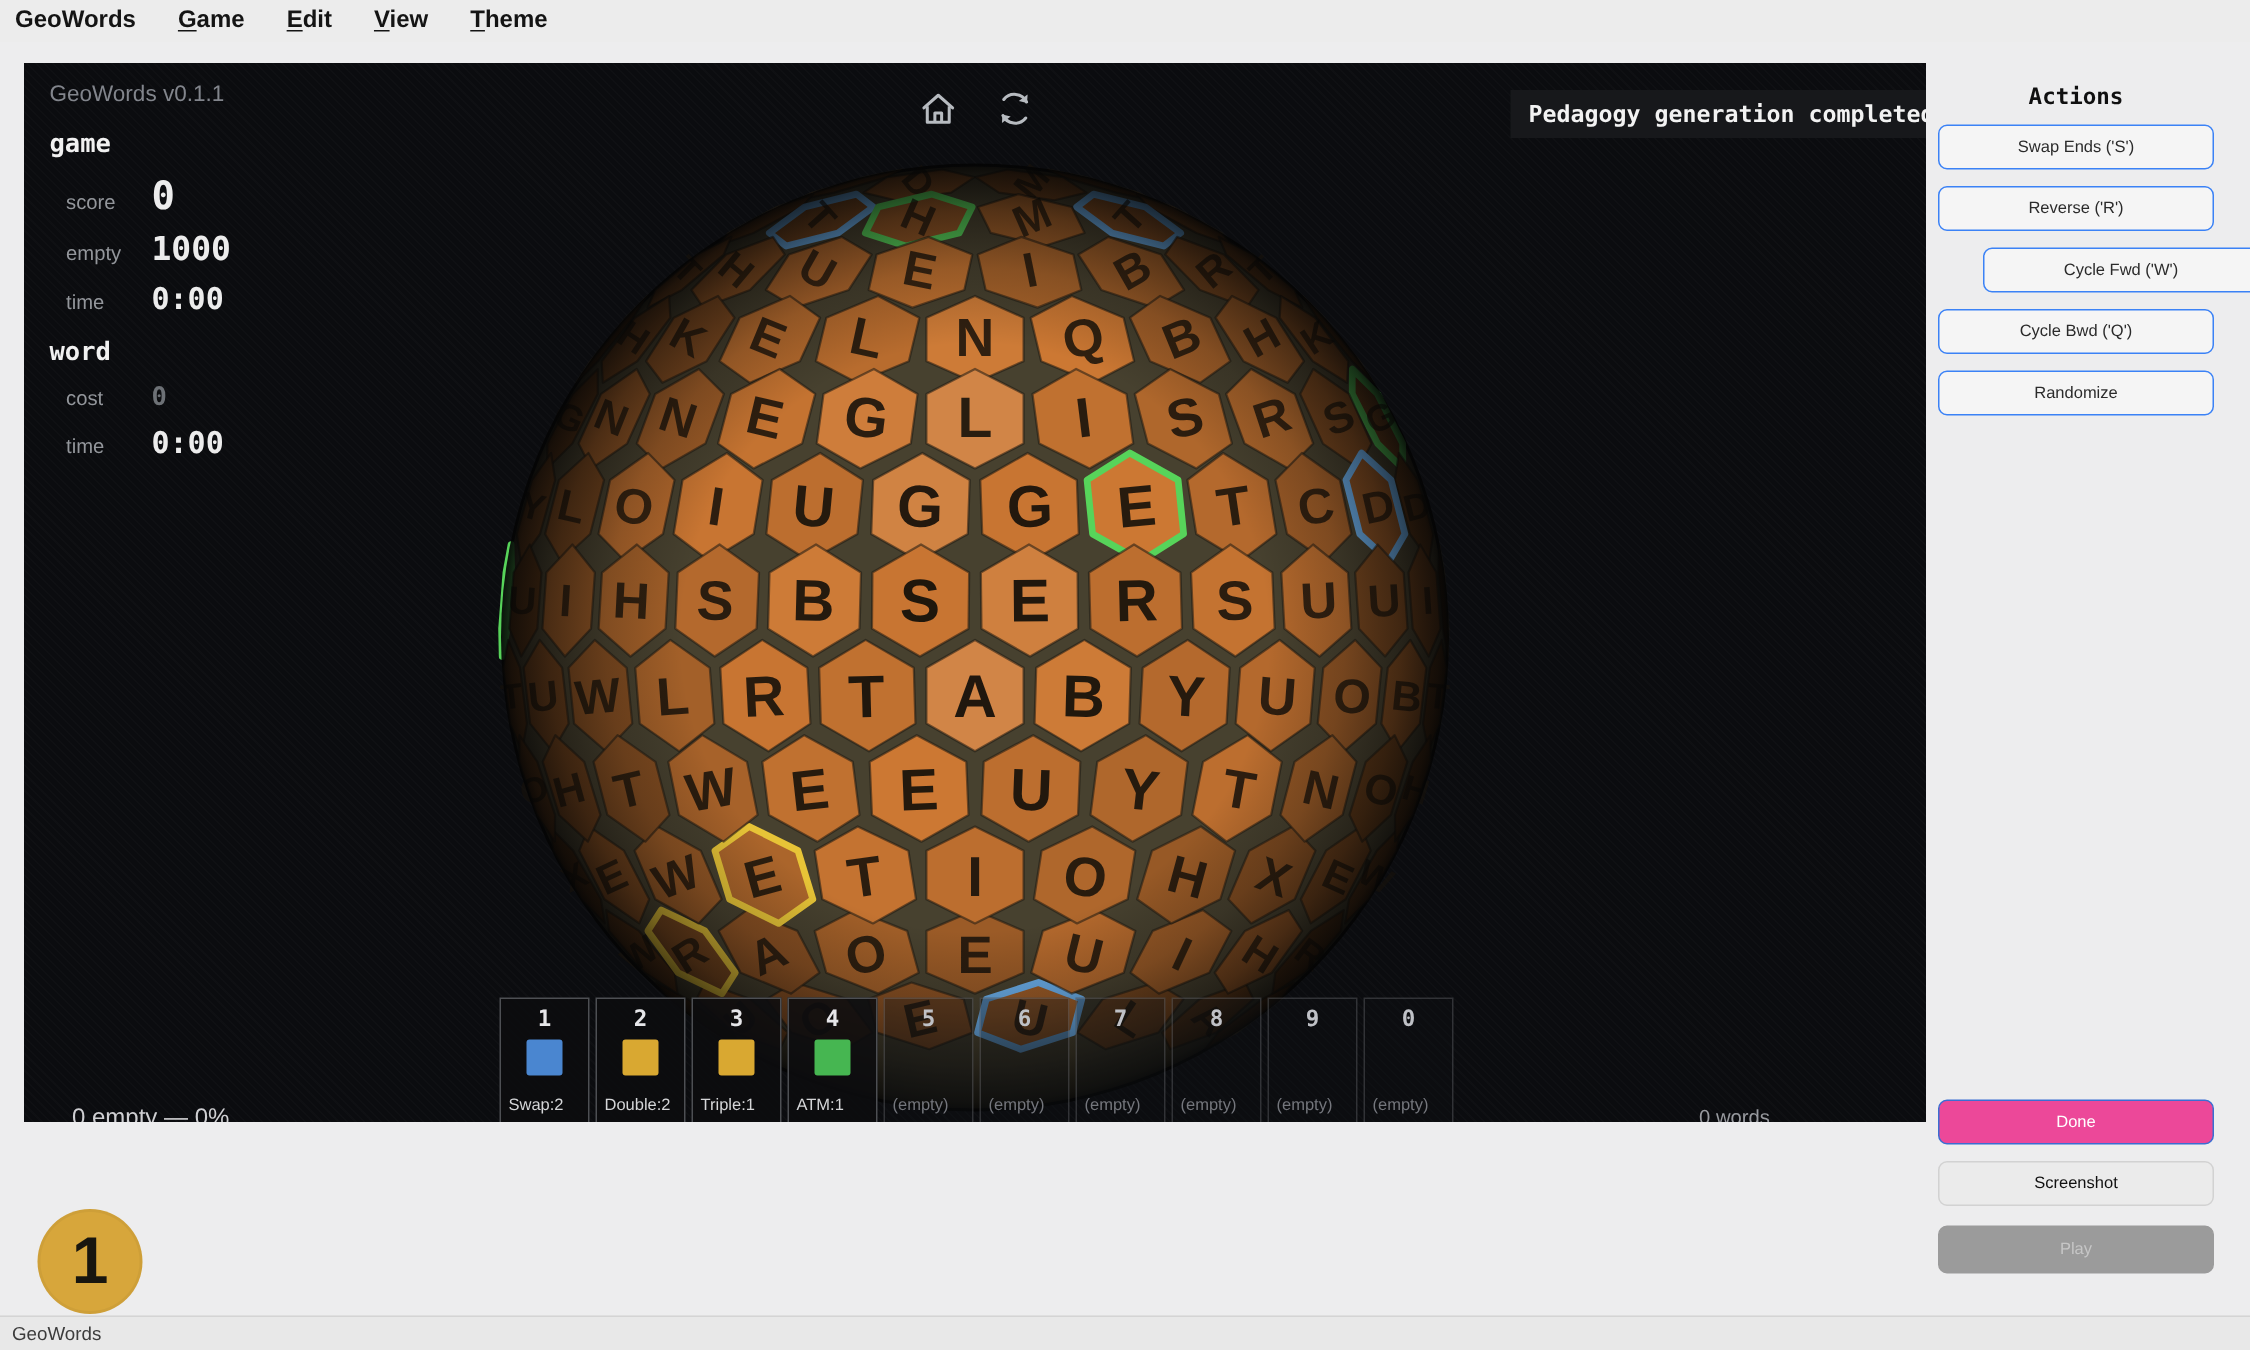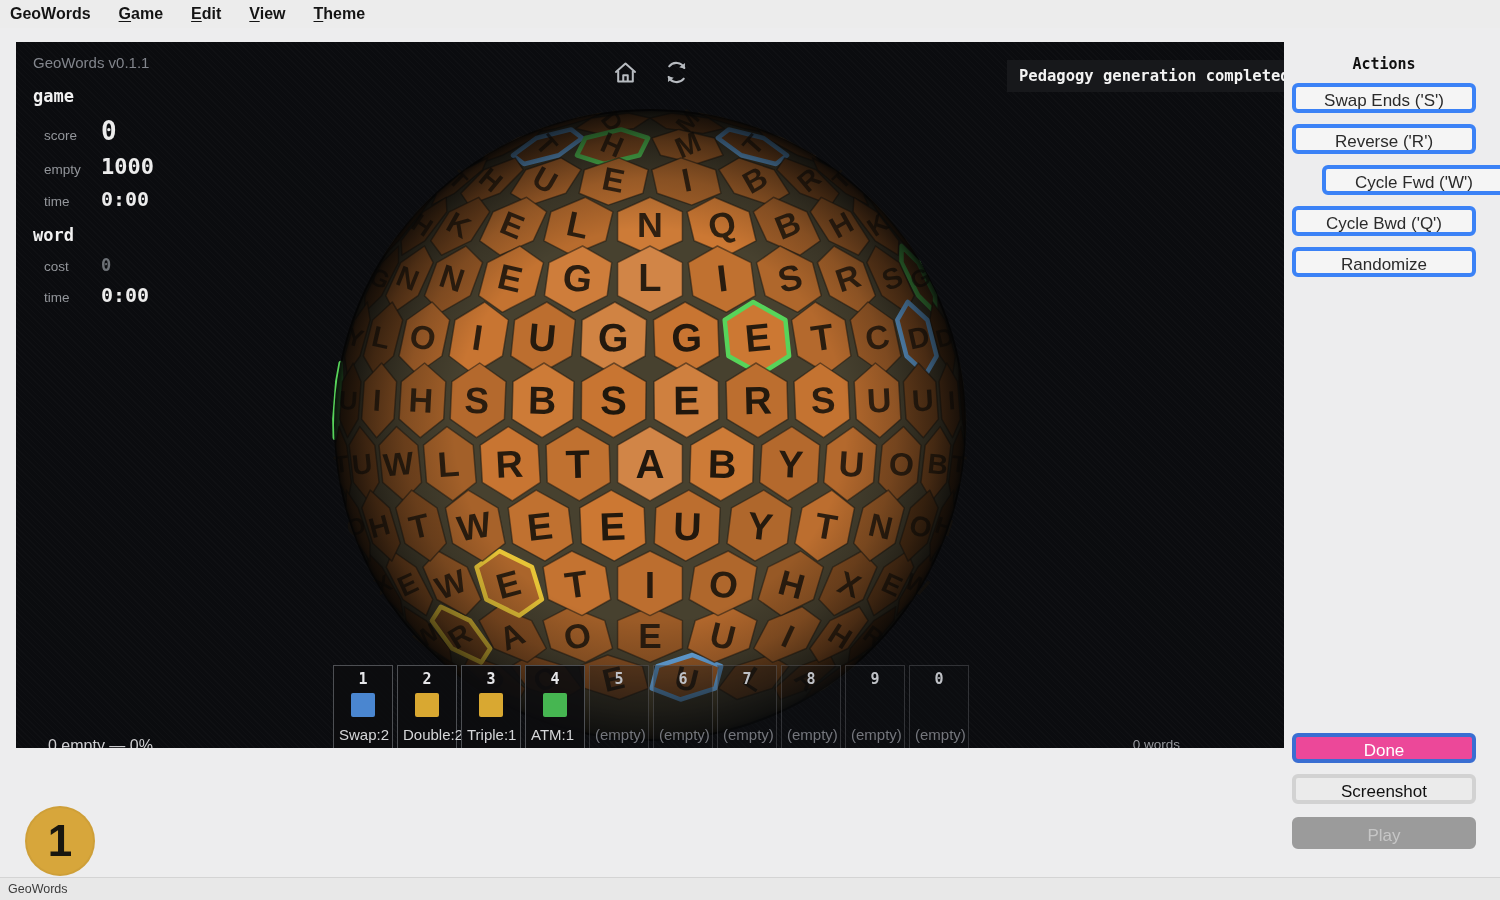--- a/index.html
+++ b/index.html
@@ -46,28 +46,28 @@
 
   
   #inventory { position:absolute; left:317px; top:623px; display:flex; }
   .slot { width:60px; height:85px; margin-right:4px; position:relative; }
   .slot.filled { background:rgba(12,13,15,0.88); border:1px solid #4d4f53; }
   .slot.empty { background:rgba(15,16,19,0.35); border:1px solid rgba(135,137,142,0.30); }
   .slot-num { text-align:center; margin-top:4px; font-family:"DejaVu Sans Mono",monospace;
     font-weight:bold; font-size:15px; color:#e6e6e9; }
   .slot.empty .slot-num { color:#bfc1c6; }
   .slot-square { width:24px; height:24px; margin:5px auto 0 auto; border-radius:2px; }
-  .slot-label { position:absolute; left:5px; bottom:6px; font-size:15px; color:#d5d6d8; }
+  .slot-label { position:absolute; left:5px; bottom:6px; font-size:11px; color:#d5d6d8; }
   .slot.empty .slot-label { color:#74767c; }
 
   
   #actions-title { position:absolute; left:1292px; top:55px; width:184px; text-align:center;
     font-family:"DejaVu Sans Mono",monospace; font-weight:bold; font-size:15px; color:#101010; }
   .btn { position:absolute; left:1292px; width:184px; height:30px; border-radius:6px;
-    border:4px solid #3b82f6; background:#f5f5f5; font-size:17px; color:#2b2b2b;
+    border:1px solid #3b82f6; background:#f5f5f5; font-size:11px; color:#2b2b2b;
     text-align:center; line-height:28px; cursor:pointer; }
   .btn.primary { background:#ec4899; border-color:#3a6ed2; color:#ffffff; }
   .btn.secondary { background:#ebebeb; border-color:#d2d2d2; color:#111; }
   .btn.disabled { background:#9b9b9b; border-color:#9b9b9b; color:#c6c6c6; }
 
   
   #coin-badge { position:absolute; left:25px; top:806px; width:70px; height:70px;
     border-radius:50%; background:#d7a63b; display:flex; align-items:center; justify-content:center;
     font-size:44px; font-weight:bold; color:#18160f;
     box-shadow:inset 0 0 0 2px rgba(0,0,0,0.04); }

